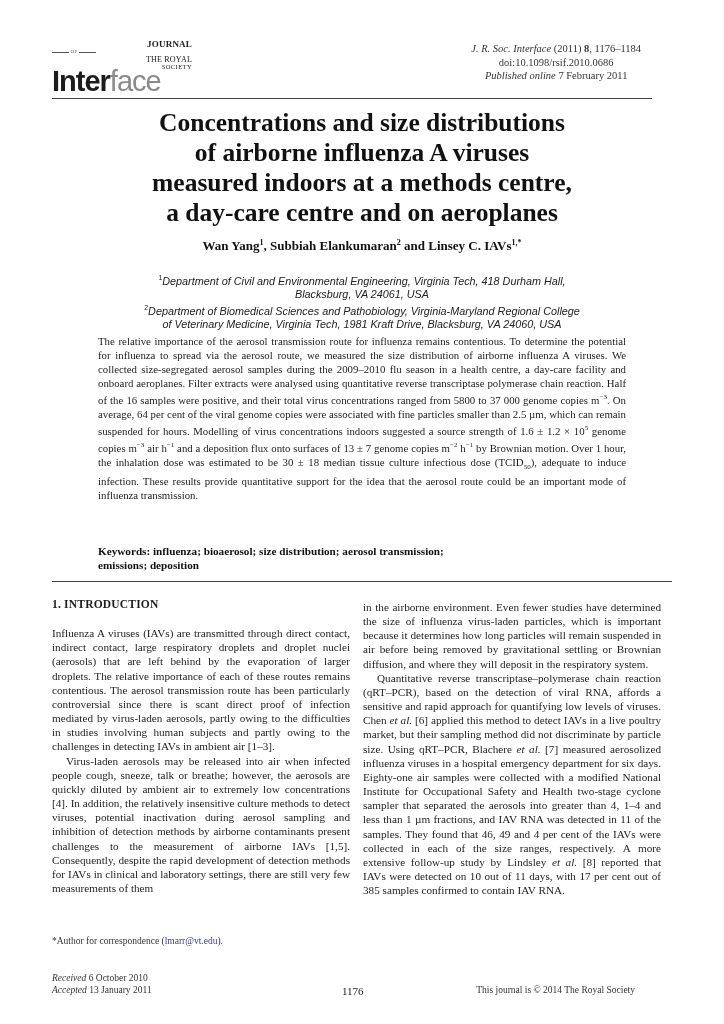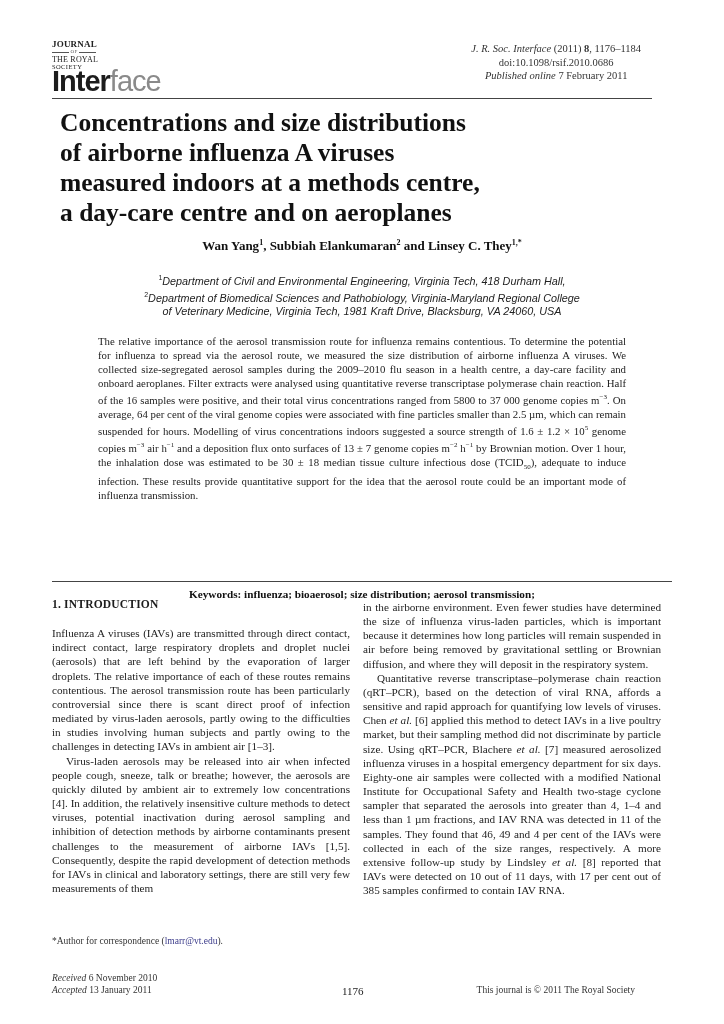--- a/index.html
+++ b/index.html
@@ -5,49 +5,49 @@
   html, body { margin: 0; padding: 0; background: #ffffff; }
   body {
     width: 724px; height: 1024px; position: relative; overflow: hidden;
     font-family: "DejaVu Serif", "Liberation Serif", serif;
     color: #1a1a1a;
   }
   .abs { position: absolute; }
 
   
   .logo { left: 52px; top: 40px; width: 140px; }
-  .logo .small { font-family: "Liberation Serif", serif; font-size: 8px; line-height: 8px; color: #222; letter-spacing: 0.2px; }
+  .logo .small { font-family: "Liberation Serif", serif; font-size: 8px; line-height: 8px; color: #222; letter-spacing: 0.2px; text-align: right; }
   .logo .journal { font-weight: bold; font-size: 9px; }
   .logo .of { font-size: 5px; color: #555; display: flex; align-items: center; gap: 2px; width: 44px; }
   .logo .of::before, .logo .of::after { content: ""; flex: 1; border-top: 1px solid #555; }
   .logo .society { font-size: 6.5px; line-height: 6px; letter-spacing: 0.4px; }
   .logo .brand { font-family: "Liberation Sans", sans-serif; font-size: 29px; line-height: 26px; letter-spacing: -1px; margin-top: -2px; }
   .logo .brand .inter { color: #1c1c1c; font-weight: bold; }
   .logo .brand .face { color: #8a8a8a; }
 
   .rule-top { left: 52px; top: 98px; width: 600px; border-top: 1px solid #444; }
 
   .citation { right: 83px; top: 42px; text-align: center; font-family: "Liberation Serif", serif; font-size: 10.5px; line-height: 13.5px; color: #333; }
   .citation i { font-style: italic; }
   .citation b { font-weight: bold; }
 
   
-  .title { left: 60px; width: 604px; top: 108px; font-family: "Liberation Serif", serif; font-weight: bold; font-size: 25.5px; line-height: 30px; color: #111; }
+  .title { left: 60px; width: 604px; top: 108px; text-align: center; font-family: "Liberation Serif", serif; font-weight: bold; font-size: 25.5px; line-height: 30px; color: #111; }
 
   .authors { left: 60px; width: 604px; top: 238px; text-align: center; font-family: "Liberation Serif", serif; font-weight: bold; font-size: 13px; color: #111; }
   .authors sup { font-size: 8px; }
 
   .affil { left: 60px; width: 604px; top: 264px; text-align: center; font-family: Liberation Sans, sans-serif; font-style: italic; font-size: 10.8px; line-height: 13.2px; color: #222; margin-top: 7px; }
   .affil sup { font-style: normal; font-size: 7px; }
 
   .abstract { left: 98px; width: 528px; top: 334px; font-family: "Liberation Serif", serif; font-size: 10.8px; line-height: 14.1px; text-align: justify; color: #222; }
   .abstract p { margin: 0; }
   .abstract sup, .abstract sub { font-size: 7px; }
 
-  .keywords { left: 98px; width: 528px; top: 544px; text-align: center; font-family: "Liberation Serif", serif; font-weight: bold; font-size: 11.2px; line-height: 14px; color: #111; margin-top: 43px; }
+  .keywords { left: 98px; width: 528px; top: 544px; text-align: left; font-family: "Liberation Serif", serif; font-weight: bold; font-size: 11.2px; line-height: 14px; color: #111; }
 
   .rule-mid { left: 52px; top: 581px; width: 620px; border-top: 1px solid #444; }
 
   .col { font-family: "Liberation Serif", serif; font-size: 11.2px; line-height: 14.15px; text-align: justify; color: #1d1d1d; }
   .col p { margin: 0; }
   .col p.indent { text-indent: 14px; }
   .col-left { left: 52px; width: 298px; top: 597px; }
   .col-right { left: 363px; width: 298px; top: 600px; }
   .heading { font-weight: bold; font-size: 11.5px; margin-bottom: 15px; letter-spacing: 0.2px; }
   .col i { font-style: italic; }
@@ -80,52 +80,54 @@
 <div class="abs rule-top"></div>
 
 <div class="abs title">
   <div>Concentrations and size distributions</div>
   <div>of airborne influenza A viruses</div>
   <div>measured indoors at a methods centre,</div>
   <div>a day-care centre and on aeroplanes</div>
 </div>
 
 <div class="abs authors">
-  <span>Wan Yang</span><sup>1</sup><span>, </span><span>Subbiah Elankumaran</span><sup>2</sup><span> and </span><span>Linsey C. They</span><sup>1,*</sup>
+  <span>Wan Yang</span><sup>1</sup><span>, </span><span>Subbiah Elankumaran</span><sup>2</sup><span> and </span><span>Linsey C. IAVs</span><sup>1,*</sup>
 </div>
 
 <div class="abs affil">
   <div><sup>1</sup><span>Department of Civil and Environmental Engineering, Virginia Tech, 418 Durham Hall,</span></div>
+  <div>Blacksburg, VA 24061, USA</div>
   <div><sup>2</sup><span>Department of Biomedical Sciences and Pathobiology, Virginia-Maryland Regional College</span></div>
   <div>of Veterinary Medicine, Virginia Tech, 1981 Kraft Drive, Blacksburg, VA 24060, USA</div>
 </div>
 
 <div class="abs abstract">
   <p><span>The relative importance of the aerosol transmission route for influenza remains contentious. To determine the potential for influenza to spread via the aerosol route, we measured the size distribution of airborne influenza A viruses. We collected size-segregated aerosol samples during the 2009–2010 flu season in a health centre, a day-care facility and onboard aeroplanes. Filter extracts were analysed using quantitative reverse transcriptase polymerase chain reaction. Half of the 16 samples were positive, and their total virus concentrations ranged from 5800 to 37 000 genome copies m</span><sup>−3</sup><span>. On average, 64 per cent of the viral genome copies were associated with fine particles smaller than 2.5 µm, which can remain suspended for hours. Modelling of virus concentrations indoors suggested a source strength of 1.6 ± 1.2 × 10</span><sup>5</sup><span> genome copies m</span><sup>−3</sup><span> air h</span><sup>−1</sup><span> and a deposition flux onto surfaces of 13 ± 7 genome copies m</span><sup>−2</sup><span> h</span><sup>−1</sup><span> by Brownian motion. Over 1 hour, the inhalation dose was estimated to be 30 ± 18 median tissue culture infectious dose (TCID</span><sub>50</sub><span>), adequate to induce infection. These results provide quantitative support for the idea that the aerosol route could be an important mode of influenza transmission.</span></p>
 </div>
 
 <div class="abs keywords">
   <div><span>Keywords: </span><span>influenza; bioaerosol; size distribution; aerosol transmission;</span></div>
+  <div>emissions; deposition</div>
 </div>
 
 <div class="abs rule-mid"></div>
 
 <div class="abs col col-left">
   <div class="heading">1. INTRODUCTION</div>
   <p>Influenza A viruses (IAVs) are transmitted through direct contact, indirect contact, large respiratory droplets and droplet nuclei (aerosols) that are left behind by the evaporation of larger droplets. The relative importance of each of these routes remains contentious. The aerosol transmission route has been particularly controversial since there is scant direct proof of infection mediated by virus-laden aerosols, partly owing to the difficulties in studies involving human subjects and partly owing to the challenges in detecting IAVs in ambient air [1–3].</p>
   <p class="indent">Virus-laden aerosols may be released into air when infected people cough, sneeze, talk or breathe; however, the aerosols are quickly diluted by ambient air to extremely low concentrations [4]. In addition, the relatively insensitive culture methods to detect viruses, potential inactivation during aerosol sampling and inhibition of detection methods by airborne contaminants present challenges to the measurement of airborne IAVs [1,5]. Consequently, despite the rapid development of detection methods for IAVs in clinical and laboratory settings, there are still very few measurements of them</p>
 </div>
 
 <div class="abs col col-right">
   <p>in the airborne environment. Even fewer studies have determined the size of influenza virus-laden particles, which is important because it determines how long particles will remain suspended in air before being removed by gravitational settling or Brownian diffusion, and where they will deposit in the respiratory system.</p>
   <p class="indent"><span>Quantitative reverse transcriptase–polymerase chain reaction (qRT–PCR), based on the detection of viral RNA, affords a sensitive and rapid approach for quantifying low levels of viruses. Chen </span><i>et al.</i><span> [6] applied this method to detect IAVs in a live poultry market, but their sampling method did not discriminate by particle size. Using qRT–PCR, Blachere </span><i>et al.</i><span> [7] measured aerosolized influenza viruses in a hospital emergency department for six days. Eighty-one air samples were collected with a modified National Institute for Occupational Safety and Health two-stage cyclone sampler that separated the aerosols into greater than 4, 1–4 and less than 1 µm fractions, and IAV RNA was detected in 11 of the samples. They found that 46, 49 and 4 per cent of the IAVs were collected in each of the size ranges, respectively. A more extensive follow-up study by Lindsley </span><i>et al.</i><span> [8] reported that IAVs were detected on 10 out of 11 days, with 17 per cent out of 385 samples confirmed to contain IAV RNA.</span></p>
 </div>
 
 <div class="abs footnote">
   <span>*Author for correspondence (</span><span class="email">lmarr@vt.edu</span><span>).</span>
 </div>
 
 <div class="abs foot-left">
-  <div><i>Received</i><span> 6 November 2010</span></div>
+  <div><i>Received</i><span> 6 October 2010</span></div>
   <div><i>Accepted</i><span> 13 January 2011</span></div>
 </div>
 <div class="abs foot-center">1176</div>
-<div class="abs foot-right">This journal is © 2011 The Royal Society</div>
+<div class="abs foot-right">This journal is © 2014 The Royal Society</div>
 
 </body></html>

